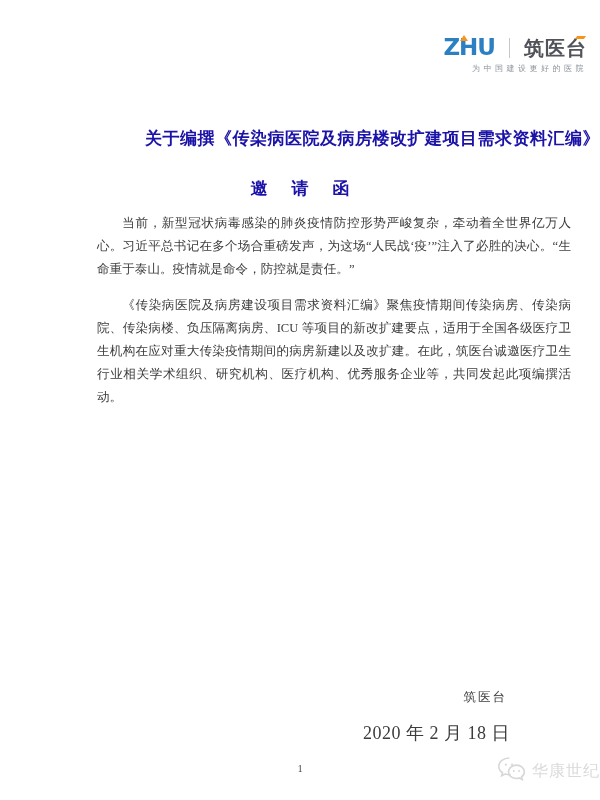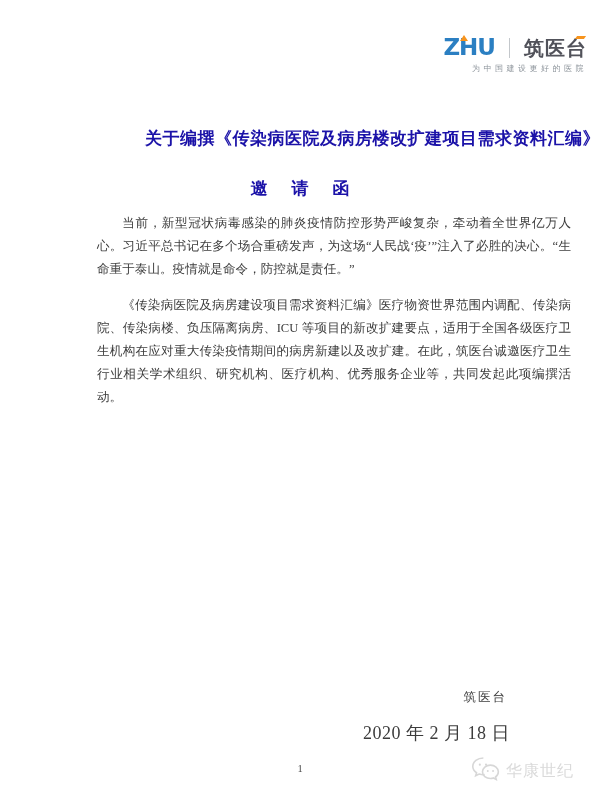--- a/index.html
+++ b/index.html
@@ -156,21 +156,21 @@
     top: 763px;
     left: 0;
     width: 100%;
     text-align: center;
     font-size: 10.5px;
     color: #4a4a4a;
   }
   .watermark {
     position: absolute;
     top: 756px;
-    right: 26px;
+    right: 0;
     display: flex;
     align-items: center;
     gap: 5px;
   }
   .watermark-text {
     font-family: "DejaVu Sans", sans-serif;
     font-size: 16px;
     letter-spacing: 1px;
     color: #dadada;
   }
@@ -188,21 +188,21 @@
       <span class="logo-brand"><span>筑医台</span><span class="brand-accent"></span></span>
     </div>
     <div class="logo-tagline">为中国建设更好的医院</div>
   </header>
 
   <h1 class="doc-title">关于编撰《传染病医院及病房楼改扩建项目需求资料汇编》</h1>
   <h2 class="doc-subtitle">邀 请 函</h2>
 
   <main class="letter-body">
     <p>当前，新型冠状病毒感染的肺炎疫情防控形势严峻复杂，牵动着全世界亿万人心。习近平总书记在多个场合重磅发声，为这场“人民战‘疫’”注入了必胜的决心。“生命重于泰山。疫情就是命令，防控就是责任。”</p>
-    <p>《传染病医院及病房建设项目需求资料汇编》医疗物资世界范围内调配、传染病院、传染病楼、负压隔离病房、ICU 等项目的新改扩建要点，适用于全国各级医疗卫生机构在应对重大传染疫情期间的病房新建以及改扩建。在此，筑医台诚邀医疗卫生行业相关学术组织、研究机构、医疗机构、优秀服务企业等，共同发起此项编撰活动。</p>
+    <p>《传染病医院及病房建设项目需求资料汇编》聚焦疫情期间传染病房、传染病院、传染病楼、负压隔离病房、ICU 等项目的新改扩建要点，适用于全国各级医疗卫生机构在应对重大传染疫情期间的病房新建以及改扩建。在此，筑医台诚邀医疗卫生行业相关学术组织、研究机构、医疗机构、优秀服务企业等，共同发起此项编撰活动。</p>
   </main>
 
   <div class="signoff-signature">筑医台</div>
   <div class="signoff-date">2020 年 2 月 18 日</div>
 
   <div class="page-number">1</div>
 
   <div class="watermark">
     <span>
       <svg width="30" height="27" viewBox="0 0 34 30" aria-hidden="true">

